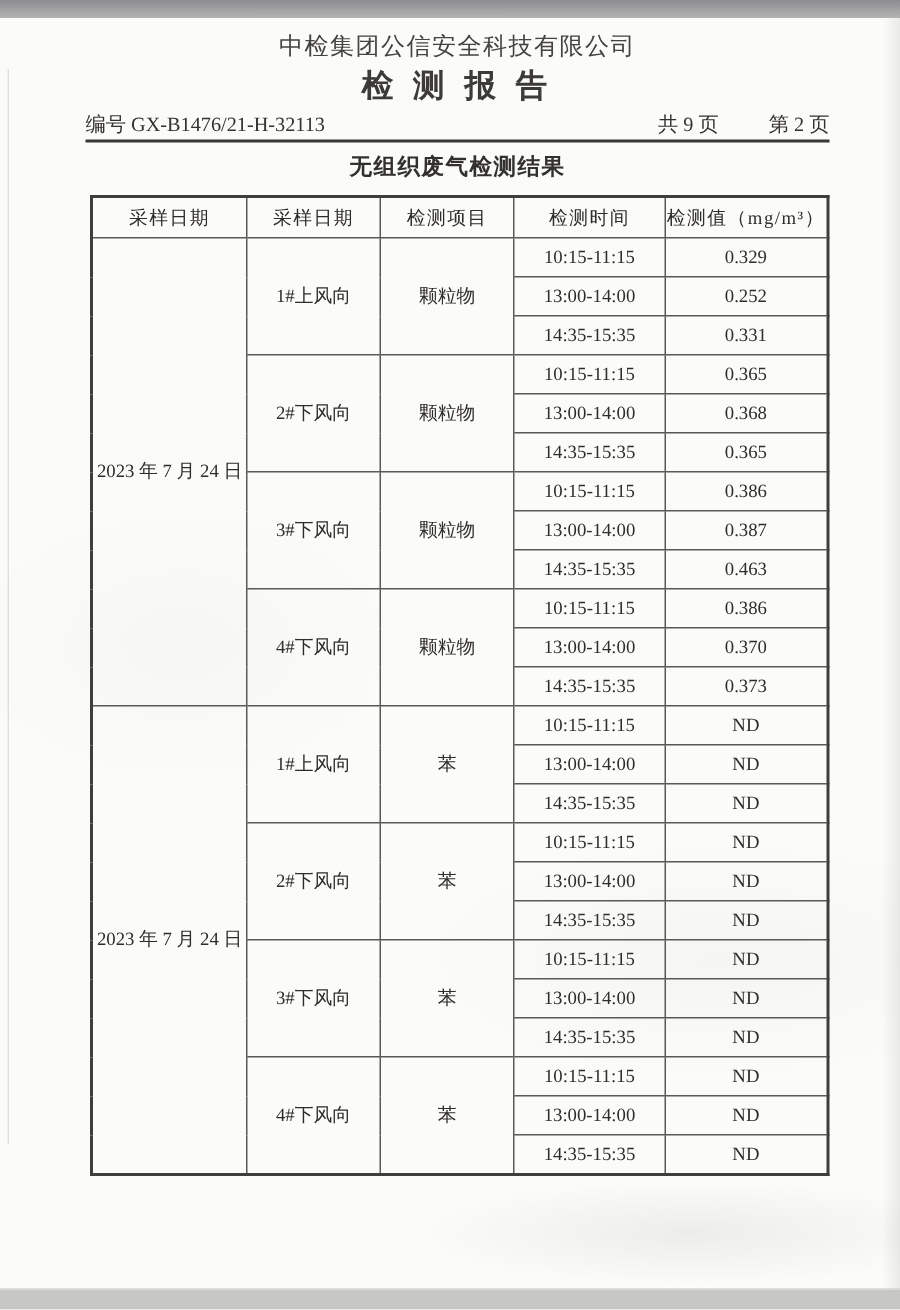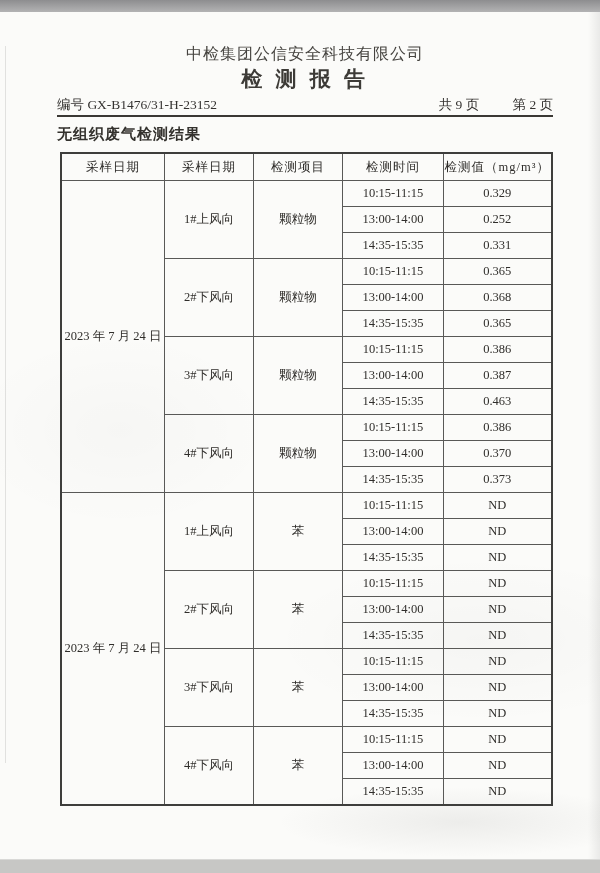--- a/index.html
+++ b/index.html
@@ -30,21 +30,21 @@
   }
   .edge-right {
     position: absolute; top: 12px; bottom: 13px; right: 0; width: 12px;
     background: linear-gradient(90deg, rgba(0,0,0,0), rgba(0,0,0,0.07));
   }
   .edge-left-line {
     position: absolute; top: 46px; bottom: 110px; left: 5px; width: 1px;
     background: rgba(0,0,0,0.10);
   }
   .content {
-    position: absolute; top: 44px; left: 57px; width: 496px;
+    position: absolute; top: 22px; left: 57px; width: 496px;
   }
   .company {
     text-align: center;
     font-size: 16px; line-height: 20px;
     letter-spacing: 1px;
     color: #45433f;
   }
   .report-title {
     text-align: center;
     font-size: 21px; line-height: 26px;
@@ -56,21 +56,21 @@
   .no-row {
     display: flex; justify-content: space-between; align-items: flex-end;
     margin-top: 4px;
     font-size: 13.5px; line-height: 17px;
     padding-bottom: 2px;
     border-bottom: 2px solid #3a3834;
     color: #343230;
   }
   .no-row .right span + span { margin-left: 30px; }
   .section-title {
-    text-align: left;
+    text-align: center;
     font-size: 15px; line-height: 22px;
     font-weight: bold;
     letter-spacing: 1px;
     margin-top: 6px;
     color: #33312d;
   }
   table.results {
     border-collapse: collapse;
     table-layout: fixed;
     margin-top: 7px;
@@ -106,21 +106,21 @@
   <div class="edge-right"></div>
   <div class="edge-bottom"></div>
 
   <div class="content">
     <div class="company">中检集团公信安全科技有限公司</div>
     <div class="report-title">检 测 报 告</div>
 
     <div class="no-row">
       <div class="left">
         <span>编号</span>
-        <span>GX-B1476/31-H-23152</span>
+        <span>GX-B1476/21-H-32113</span>
       </div>
       <div class="right">
         <span>共 9 页</span>
         <span>第 2 页</span>
       </div>
     </div>
 
     <div class="section-title">无组织废气检测结果</div>
 
     <table class="results">

